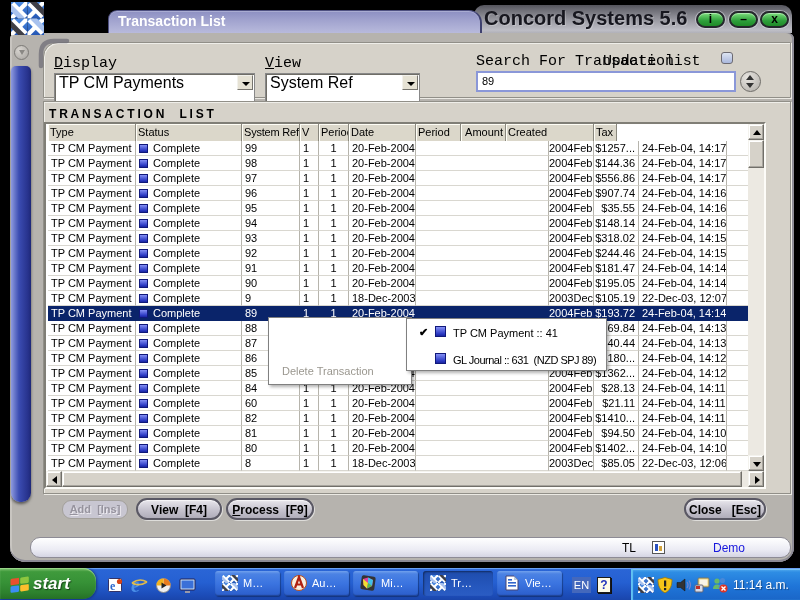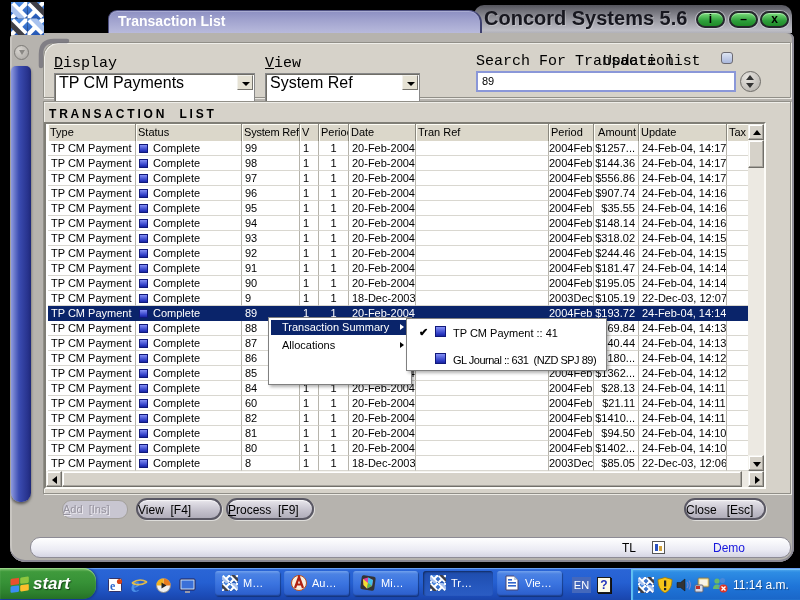--- a/index.html
+++ b/index.html
@@ -79,22 +79,22 @@
 .h5{width:67px}.h6{width:133px}.h7{width:45px}.h8{width:45px;text-align:right;padding-right:2px}.h9{width:88px}.h10{width:23px}
 .sq{display:inline-block;width:9px;height:9px;background:linear-gradient(#8490f4,#2d3bc4 75%,#1a26a0);
 border:1px solid #10187a;margin-right:5px;vertical-align:-1px;}
 
 .sb{position:absolute;background:#ece9e2;}
 .sbtn{position:absolute;width:16px;height:16px;background:#d6d2c9;border:1px solid;
 border-color:#f4f3ee #716f69 #716f69 #f4f3ee;box-shadow:inset -1px -1px 0 #a8a59e,inset 1px 1px 0 #fff;}
 .tri{position:absolute;width:0;height:0;}
 
 .pill{position:absolute;height:22px;border-radius:11px;font-size:12px;color:#000;
-line-height:20px;background:linear-gradient(#e8e6ec,#c6c3ce 55%,#b0adba);
-border:2px solid #5a5864;box-shadow:1px 1px 0 rgba(255,255,255,0.55),inset 0 1px 1px rgba(255,255,255,0.7);}
+text-align:center;line-height:20px;background:linear-gradient(#e8e6ec,#c6c3ce 55%,#b0adba);
+border:2px solid #5a5864;box-shadow:1px 1px 0 rgba(255,255,255,0.55),inset 0 1px 1px rgba(255,255,255,0.7);font-weight:bold;}
 #btnadd{left:62px;top:500px;width:66px;height:19px;border:1px solid #a3a09b;border-radius:9px;
 background:#c8c6d1;color:#96939e;line-height:17px;font-size:11px;text-shadow:1px 1px 0 #eceaf0;box-shadow:none;}
 
 #statusbar{position:absolute;left:30px;top:537px;width:761px;height:21px;border-radius:10px;
 background:linear-gradient(#ffffff,#ececf4 60%,#d5d5e3);border:1px solid #8d8b95;font-size:11px;}
 
 #taskbar{position:absolute;left:0;top:568px;width:800px;height:32px;
 background:linear-gradient(#4f86e8 0%,#2a65d6 6%,#2560d2 45%,#1c4cb8 85%,#1a45ab 100%);
 box-shadow:inset 0 1px 0 #6ba0f2;}
 #startbtn{position:absolute;left:0;top:568px;width:96px;height:31px;
@@ -171,24 +171,23 @@
 <div class="panel" id="panel2"></div>
 <div id="tlheading">TRANSACTION&nbsp;&nbsp;LIST</div>
 <div id="tableframe">
 <div id="thead">
 <div class="h h0">Type</div>
       <div class="h h1">Status</div>
       <div class="h h2">System Ref</div>
 <div class="h h3">V</div>
       <div class="h h4">Period</div>
       <div class="h h5">Date</div>
-<div class="h h6">Tran Ref</div>
       <div class="h h7">Period</div>
       <div class="h h8">Amount</div>
-<div class="h h9">Update</div>
+<div class="h h9">Created</div>
       <div class="h h10">Tax</div>
 </div>
 <div id="tbody">
 <div class="trow">
 <div class="c c0">TP CM Payment</div>
 <div class="c c1"><span class="sq"></span>Complete</div>
 <div class="c c2">99</div>
 <div class="c c3">1</div>
 <div class="c c4">1</div>
 <div class="c c5">20-Feb-2004</div>
@@ -487,23 +486,22 @@
       <span class="tri" style="left:5px;top:4px;border-top:4px solid transparent;border-bottom:4px solid transparent;border-right:5px solid #000"></span>
     </div>
 <div class="sbtn" style="left:16px;top:347px;width:680px"></div>
 <div class="sbtn" style="left:702px;top:347px">
       <span class="tri" style="left:6px;top:4px;border-top:4px solid transparent;border-bottom:4px solid transparent;border-left:5px solid #000"></span>
     </div>
 </div>
 
 <div class="abs" id="menu" style="left:268px;top:317px;width:144px;height:68px;background:#fff;
 border:1px solid #808080;box-shadow:2px 2px 3px rgba(0,0,0,0.3);font-size:11px;z-index:30">
-<div style="position:absolute;left:2px;top:2px;width:138px;height:15px;background:#0a246a;color:#fff;line-height:15px;padding-left:11px">Transaction Summary<span style="position:absolute;right:5px;top:4px;border-top:3.5px solid transparent;border-bottom:3.5px solid transparent;border-left:4px solid #fff"></span></div>
-<div style="position:absolute;left:2px;top:20px;width:138px;height:15px;color:#000;line-height:15px;padding-left:11px">Allocations<span style="position:absolute;right:5px;top:4px;border-top:3.5px solid transparent;border-bottom:3.5px solid transparent;border-left:4px solid #000"></span></div>
 <div style="position:absolute;left:4px;top:40px;width:134px;height:1px;background:#b5b2aa;border-bottom:1px solid #fff"></div>
+<div style="position:absolute;left:2px;top:46px;width:138px;height:15px;color:#9a978f;line-height:15px;padding-left:11px">Delete Transaction</div>
 </div>
 <div class="abs" id="submenu" style="white-space:nowrap;left:406px;top:318px;width:201px;height:53px;background:#fff;
 border:1px solid #808080;box-shadow:2px 2px 3px rgba(0,0,0,0.3);font-size:11px;z-index:31">
 <div style="position:absolute;left:12px;top:7px;font-weight:bold;color:#000">✔</div>
 <div style="position:absolute;left:28px;top:7px;width:11px;height:11px;background:linear-gradient(#8490f4,#2d3bc4 75%,#1a26a0);border:1px solid #10187a"></div>
 <div style="position:absolute;left:46px;top:8px">TP CM Payment :: 41</div>
 <div style="position:absolute;left:28px;top:34px;width:11px;height:11px;background:linear-gradient(#8490f4,#2d3bc4 75%,#1a26a0);border:1px solid #10187a"></div>
 <div style="position:absolute;left:46px;top:35px;letter-spacing:-0.5px">GL Journal :: 631&nbsp;&nbsp;(NZD SPJ 89)</div>
 </div>
 

